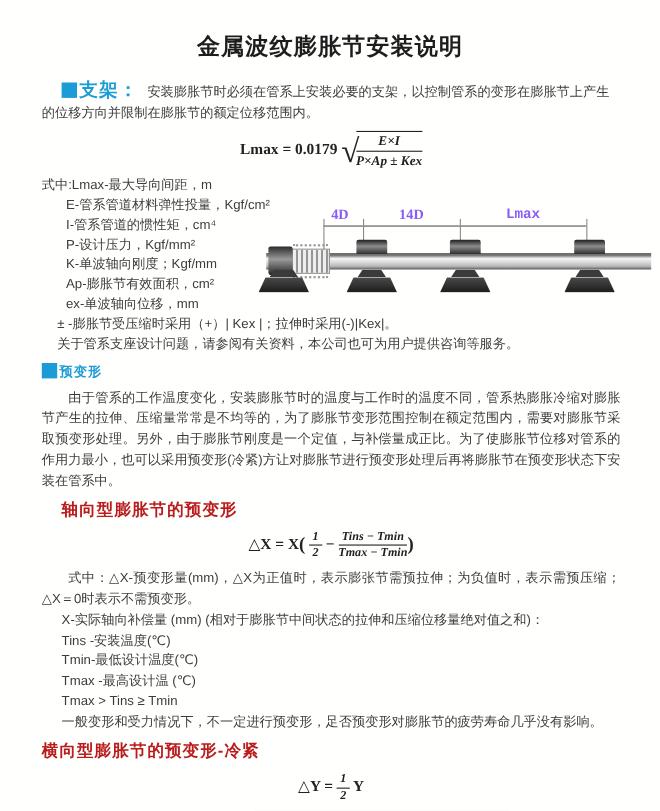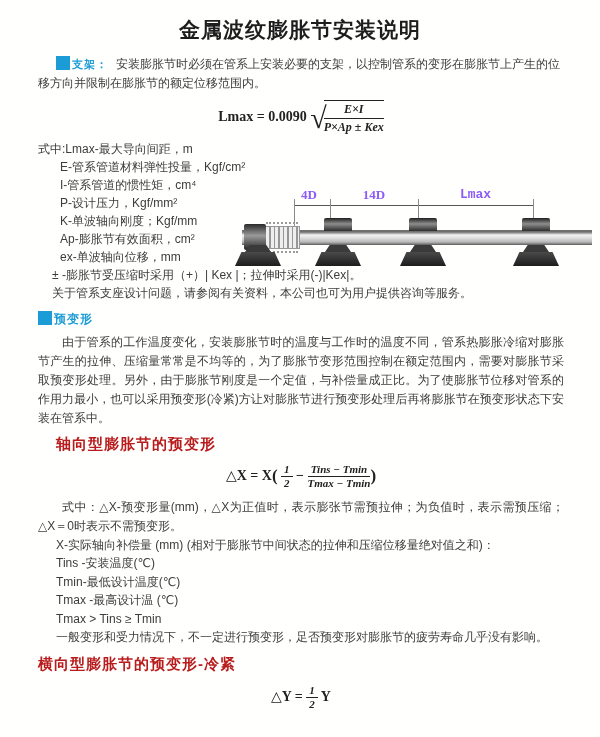--- a/index.html
+++ b/index.html
@@ -8,33 +8,33 @@
     width:600px;height:737px;
     margin:0 auto;
     background:#fffffe;
     font-family:"Liberation Sans","DejaVu Sans",sans-serif;
     color:#3c3c3c;
     overflow:hidden;
     box-sizing:border-box;
   }
   .content{padding:0 36px 0 38px;}
   .doc-title{
-    margin:4px;padding-top:12px;
+    margin:16px;padding-top:12px;
     text-align:center;
     font-size:21px;font-weight:bold;color:#1d1d1d;
     letter-spacing:1px;
   }
   p{margin:0;font-size:12px;line-height:19px;}
   .sec-head-para{margin-top:11px;text-indent:18px;line-height:19px;}
   .blue-square{
     display:inline-block;width:14px;height:14px;
     background:#1b9cd6;vertical-align:-2px;margin-right:2px;
   }
   .sec-title-inline{
-    color:#1b9cd6;font-size:11px;font-weight:bold;
+    color:#1b9cd6;font-size:17px;font-weight:bold;
     letter-spacing:1px;margin-right:8px;text-align:right;
   }
   .indent1{text-indent:24px;}
   .justify{text-align:justify;}
 
   
   .formula{
     text-align:center;
     font-family:"Liberation Serif","DejaVu Serif",serif;
     color:#222;font-weight:bold;
@@ -124,21 +124,21 @@
 <div class="page">
   <h1 class="doc-title">金属波纹膨胀节安装说明</h1>
 
   <div class="content">
 
     <p class="sec-head-para">
       <span class="blue-square"></span><span class="sec-title-inline">支架：</span><span>安装膨胀节时必须在管系上安装必要的支架，以控制管系的变形在膨胀节上产生的位移方向并限制在膨胀节的额定位移范围内。</span>
     </p>
 
     <div class="formula formula1">
-      <span>Lmax = 0.0090</span>
+      <span>Lmax = 0.0179</span>
       <span class="rad">√</span><span class="rfrac">
           <span class="n">E×I</span>
           <span class="d">P×Ap ± Kex</span>
         </span>
     </div>
 
     <div class="defs">
       <div class="d0">式中:Lmax-最大导向间距，m</div>
       <div class="di">E-管系管道材料弹性投量，Kgf/cm²</div>
       <div class="di">I-管系管道的惯性矩，cm⁴</div>

